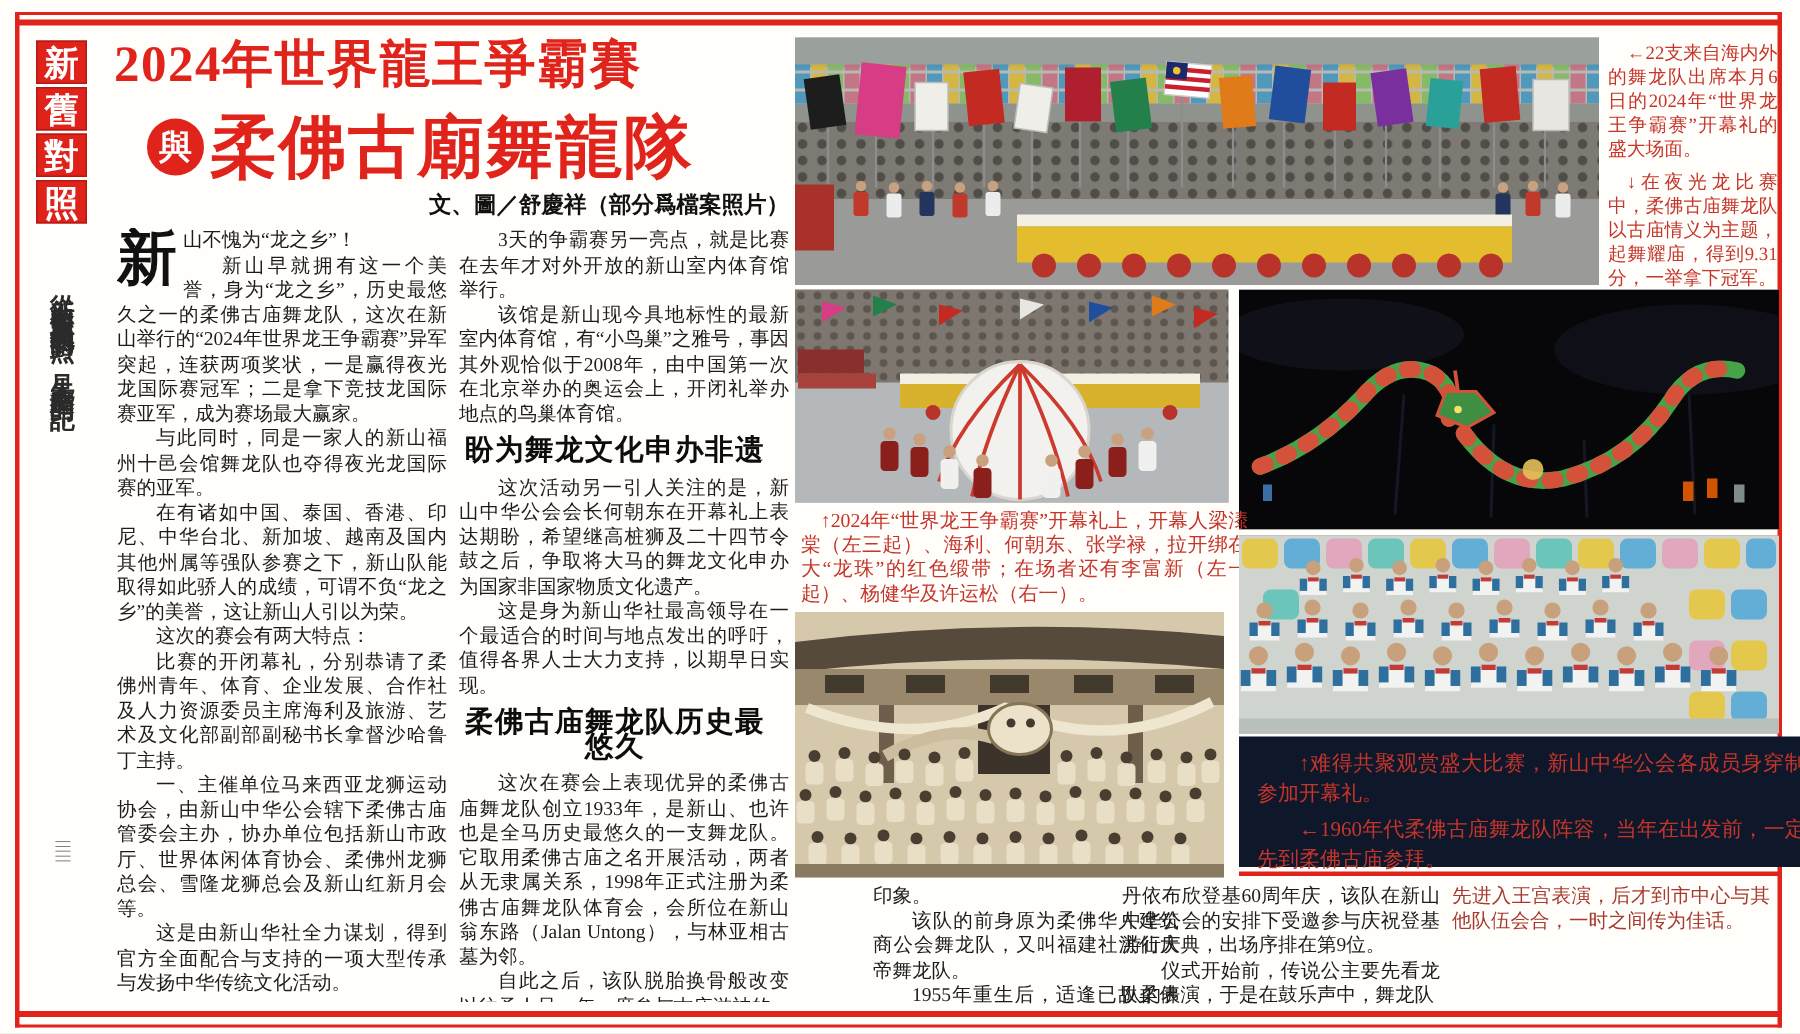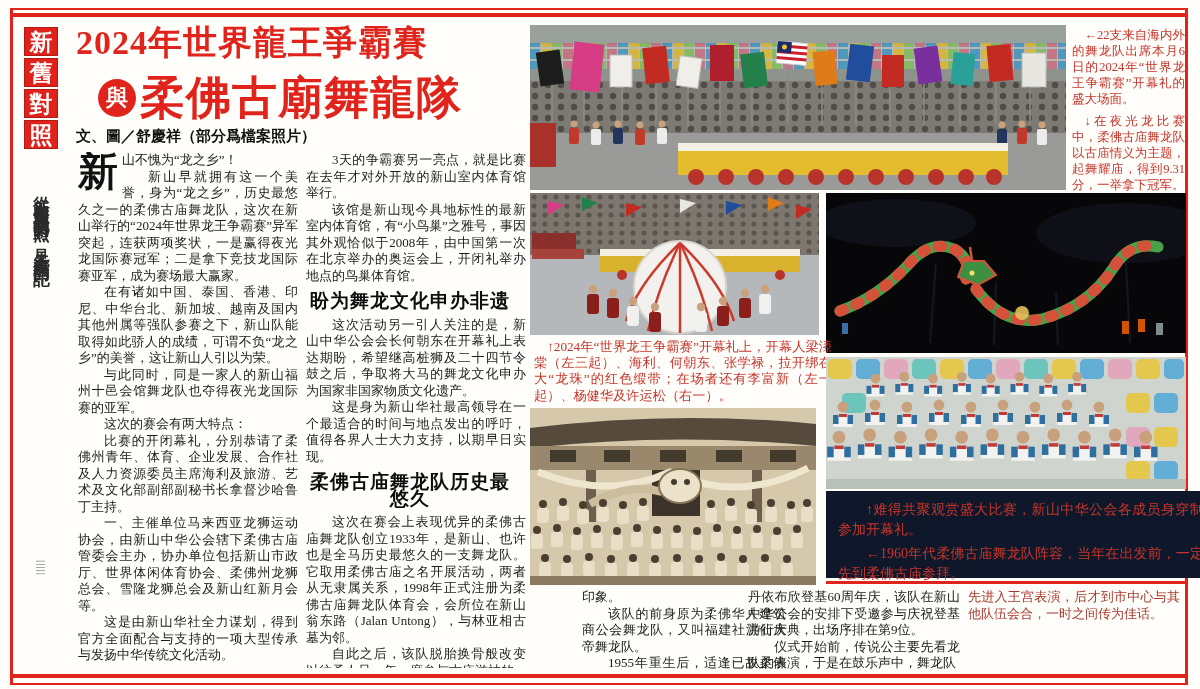--- a/index.html
+++ b/index.html
@@ -18,21 +18,21 @@
           font-size:11px;color:#666;letter-spacing:1px;}
 
   
   .title-wrap{position:absolute;left:76px;top:20px;width:458px;}
   .title-l1{font-size:34px;font-weight:bold;color:#e0241c;letter-spacing:1px;white-space:nowrap;
             font-family:"Liberation Serif",serif;}
   .title-l2{display:flex;align-items:center;margin-top:2px;margin-left:22px;}
   .yu-circle{width:38px;height:38px;border-radius:50%;background:#e0241c;color:#fff;
              font-size:22px;font-weight:bold;line-height:38px;text-align:center;flex:0 0 auto;}
   .title-l2-text{font-size:45px;font-weight:bold;color:#e0241c;letter-spacing:1px;white-space:nowrap;margin-left:4px;}
-  .byline{position:absolute;left:76px;top:127px;width:450px;text-align:left;
+  .byline{position:absolute;left:76px;top:127px;width:450px;text-align:right;
           font-size:15px;font-weight:bold;color:#111;font-family:"Liberation Sans",sans-serif;}
 
   
   .bodycol{position:absolute;top:152px;width:220px;font-size:13px;line-height:16.5px;
            text-align:justify;overflow:hidden;height:516px;}
   .bodycol p{margin:0;text-indent:2em;}
   .bodycol p.noind{text-indent:0;}
   .dropcap{float:left;font-size:40px;line-height:36px;font-weight:bold;margin:2px 4px 0 0;color:#111;}
   .subhead{font-family:"Liberation Sans",sans-serif;font-weight:bold;font-size:19px;
            text-align:center;margin:9px 12px 7px 0;letter-spacing:1px;color:#0d0d0d;text-indent:0;}
@@ -84,22 +84,22 @@
       <div class="yu-circle">與</div>
       <div class="title-l2-text">柔佛古廟舞龍隊</div>
     </div>
   </div>
   <div class="byline">文、圖／舒慶祥（部分爲檔案照片）</div>
 
   <div class="bodycol" style="left:78px;">
     <span class="dropcap">新</span>
     <p class="noind">山不愧为“龙之乡”！</p>
     <p>新山早就拥有这一个美誉，身为“龙之乡”，历史最悠久之一的柔佛古庙舞龙队，这次在新山举行的“2024年世界龙王争霸赛”异军突起，连获两项奖状，一是赢得夜光龙国际赛冠军；二是拿下竞技龙国际赛亚军，成为赛场最大赢家。</p>
+    <p>与此同时，同是一家人的新山福州十邑会馆舞龙队也夺得夜光龙国际赛的亚军。</p>
     <p>在有诸如中国、泰国、香港、印尼、中华台北、新加坡、越南及国内其他州属等强队参赛之下，新山队能取得如此骄人的成绩，可谓不负“龙之乡”的美誉，这让新山人引以为荣。</p>
-    <p>与此同时，同是一家人的新山福州十邑会馆舞龙队也夺得夜光龙国际赛的亚军。</p>
     <p>这次的赛会有两大特点：</p>
     <p>比赛的开闭幕礼，分别恭请了柔佛州青年、体育、企业发展、合作社及人力资源委员主席海利及旅游、艺术及文化部副部副秘书长拿督沙哈鲁丁主持。</p>
     <p>一、主催单位马来西亚龙狮运动协会，由新山中华公会辖下柔佛古庙管委会主办，协办单位包括新山市政厅、世界体闲体育协会、柔佛州龙狮总会、雪隆龙狮总会及新山红新月会等。</p>
     <p>这是由新山华社全力谋划，得到官方全面配合与支持的一项大型传承与发扬中华传统文化活动。</p>
   </div>
 
   <div class="bodycol" style="left:306px;">
     <p>3天的争霸赛另一亮点，就是比赛在去年才对外开放的新山室内体育馆举行。</p>
     <p>该馆是新山现今具地标性的最新室内体育馆，有“小鸟巢”之雅号，事因其外观恰似于2008年，由中国第一次在北京举办的奥运会上，开闭礼举办地点的鸟巢体育馆。</p>
     <div class="subhead">盼为舞龙文化申办非遗</div>

